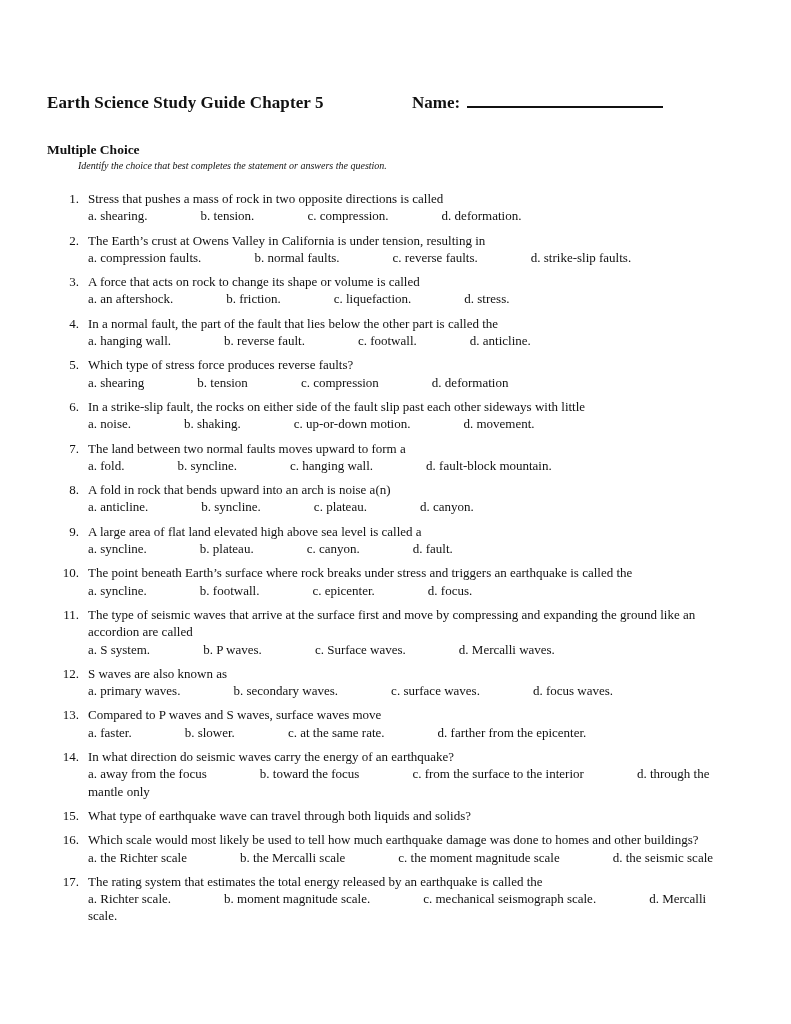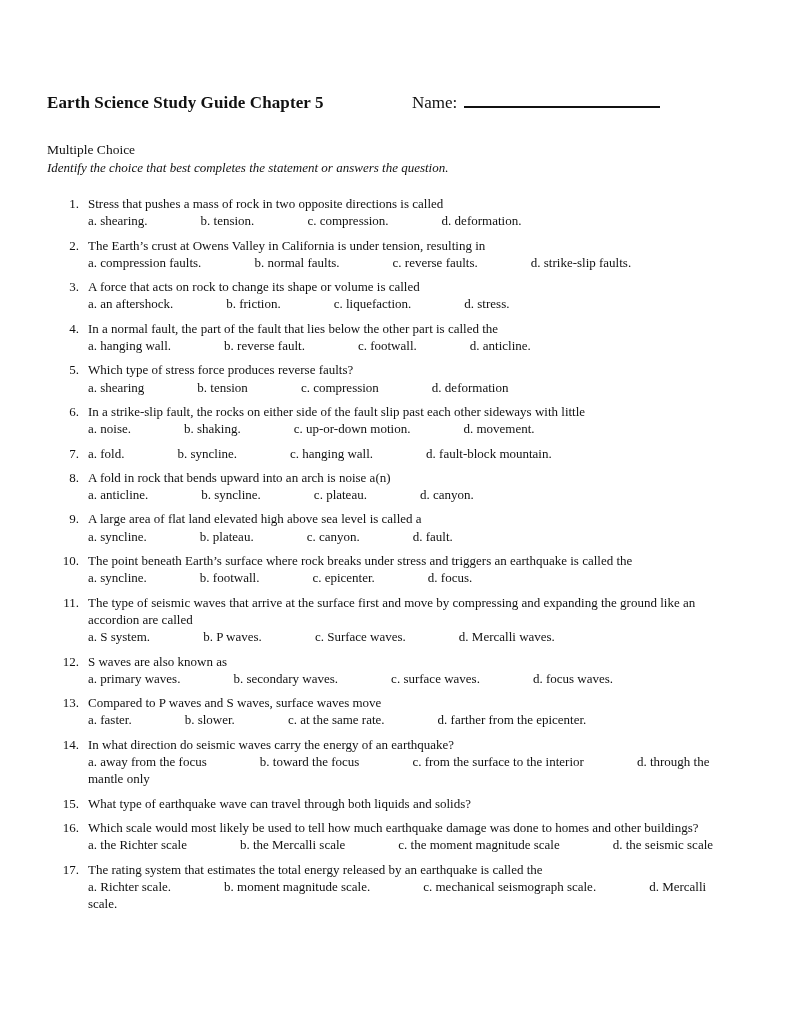--- a/index.html
+++ b/index.html
@@ -31,41 +31,42 @@
   .doc-title {
     font-size: 17px;
     font-weight: bold;
     letter-spacing: 0.1px;
   }
   .name-field {
     position: absolute;
     left: 365px;
     top: 0;
     font-size: 17px;
-    font-weight: normal;
+    font-weight: bold;
     white-space: nowrap;
   }
   .name-line {
     display: inline-block;
     width: 196px;
     height: 13px;
     margin-left: 7px;
     border-bottom: 2px solid #111111;
     vertical-align: baseline;
   }
   
   .mc-heading {
     margin-top: 28px;
     font-size: 13.5px;
-    font-weight: normal;
+    font-weight: bold;
   }
   .mc-instructions {
     margin-top: 2px;
-    font-size: 13px;
+    font-size: 10px;
     font-style: italic;
+    margin-left: 31px;
   }
   
   ol.questions {
     list-style: none;
     margin: 19px 0 0 0;
     padding: 0;
   }
   li.question {
     display: flex;
     align-items: flex-start;
@@ -159,20 +160,21 @@
     <span class="qnum">6.</span>
     <div class="qbody">
       <div class="stem">In a strike-slip fault, the rocks on either side of the fault slip past each other sideways with little</div>
       <div class="choices"><span class="choice">a. noise.</span><span class="choice">b. shaking.</span><span class="choice">c. up-or-down motion.</span><span class="choice">d. movement.</span></div>
     </div>
   </li>
 
   <li class="question">
     <span class="qnum">7.</span>
     <div class="qbody">
+      <div class="stem">The land between two normal faults moves upward to form a</div>
       <div class="choices"><span class="choice">a. fold.</span><span class="choice">b. syncline.</span><span class="choice">c. hanging wall.</span><span class="choice">d. fault-block mountain.</span></div>
     </div>
   </li>
 
   <li class="question">
     <span class="qnum">8.</span>
     <div class="qbody">
       <div class="stem">A fold in rock that bends upward into an arch is noise a(n)</div>
       <div class="choices"><span class="choice">a. anticline.</span><span class="choice">b. syncline.</span><span class="choice">c. plateau.</span><span class="choice">d. canyon.</span></div>
     </div>

